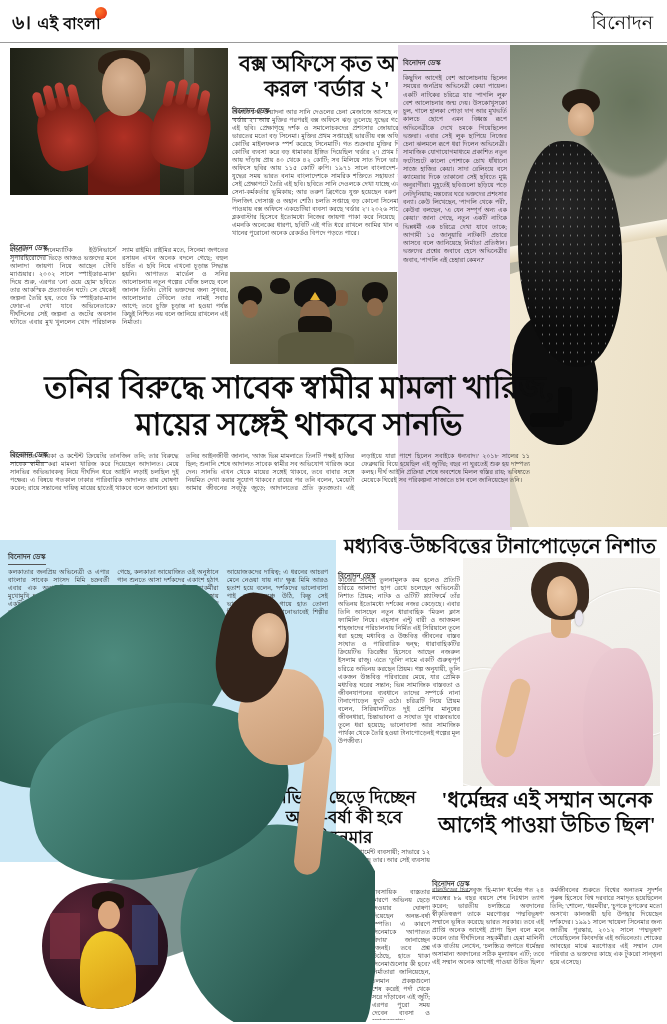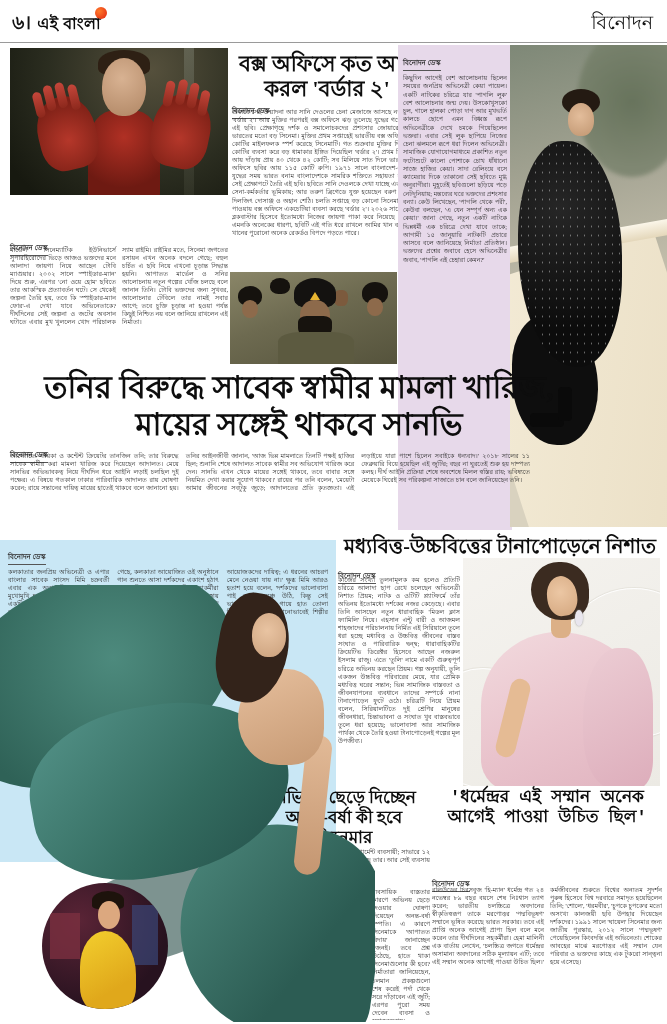--- a/index.html
+++ b/index.html
@@ -103,21 +103,21 @@
   
   .box-lav { left:398px; top:45px; width:114px; height:485px; background:#e7d9ea; padding:6px 5px; }
   .box-blue { left:0; top:540px; width:336px; height:322px; background:#c9e7f5; padding:5px 8px; }
   .hl-spider { left:10px; top:199px; width:218px; font-size:23px; }
   .hl-border { left:234px; top:52px; width:186px; font-size:21.5px; }
   .hl-keya { font-size:15.5px; text-align:left; line-height:1.25; }
   .hl-tani { left:10px; top:370px; width:520px; font-size:31px;margin-left:29px; }
   .hl-mimi { font-size:28.5px; }
   .hl-nishat { left:338px; top:535px; width:324px; font-size:20px; }
   .hl-ananta { left:258px; top:788px; width:172px; font-size:17px; }
-  .hl-dharm { left:432px; top:788px; width:230px; font-size:17px;font-family:Liberation Mono, monospace; }
+  .hl-dharm { left:432px; top:788px; width:230px; font-size:21px; }
   .txt-spider { left:10px; top:246px; width:218px; height:116px; }
   .txt-border { left:232px; top:108px; width:188px; height:162px; }
   .txt-keya { font-size:6.2px; line-height:1.33; }
   .txt-tani { left:10px; top:452px; width:520px; height:84px; }
   .txt-mimi { column-count:3; column-gap:8px; height:230px; }
   .txt-nishat { left:338px; top:576px; width:122px; height:214px; }
   .txt-ananta-a { left:262px; top:848px; width:168px; height:38px; }
   .txt-ananta-b { left:372px; top:888px; width:58px; height:132px; }
   .txt-dharm { left:432px; top:886px; width:230px; height:134px; }
 </style>

